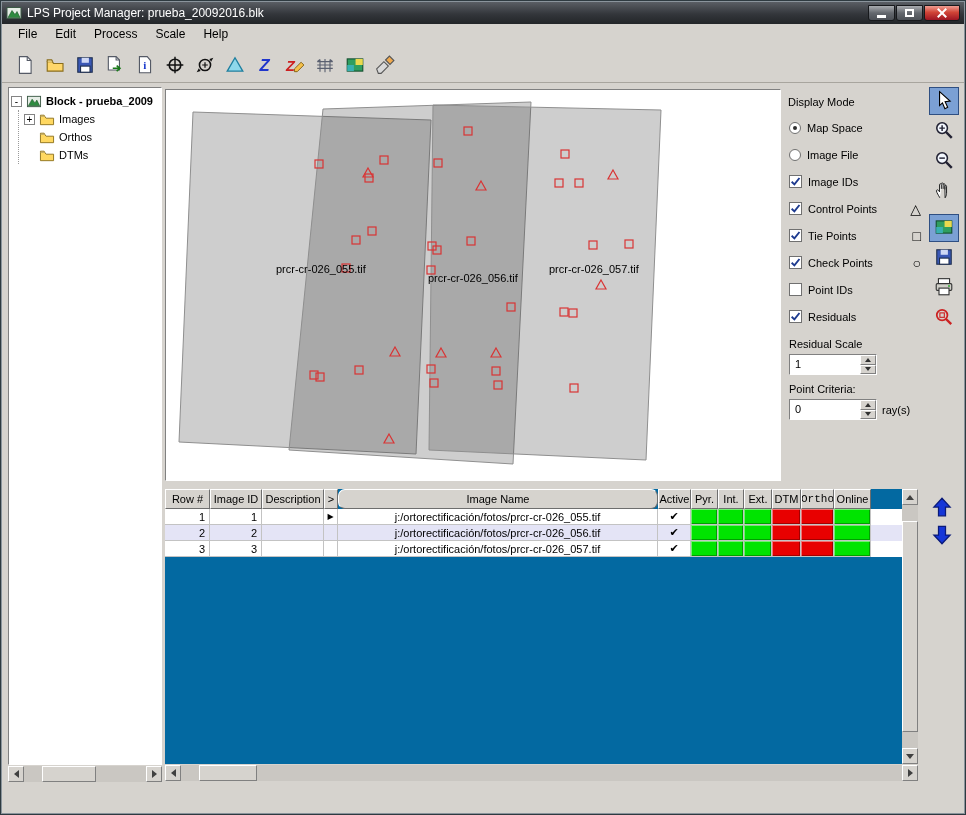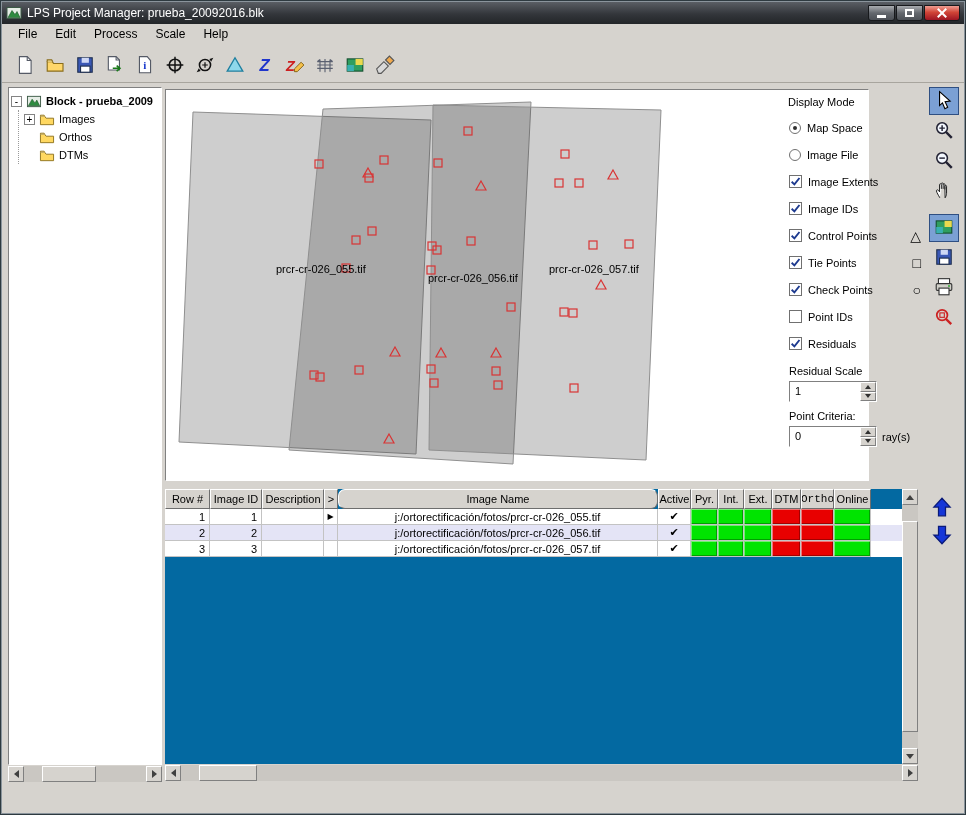--- a/index.html
+++ b/index.html
@@ -36,21 +36,21 @@
   .tree-row{display:flex;align-items:center;height:18px;white-space:nowrap}
   .expander{width:11px;height:11px;border:1px solid #848484;background:#fff;display:inline-flex;align-items:center;justify-content:center;
     font-size:10px;line-height:9px;margin-right:4px;flex:none;cursor:default}
   .expander.hidden{visibility:hidden}
   .tree-icon{width:16px;height:15px;margin-right:4px;flex:none}
   .tree-icon svg{width:16px;height:15px}
   .root-label{font-weight:bold}
   .tree-children{margin-left:7px;border-left:1px dotted #9a9a9a;padding-left:5px}
 
   
-  .map-view{position:absolute;left:164px;top:88px;width:704px;height:392px;background:#fff;border:1px solid;border-color:#808080 #fff #fff #808080;overflow:hidden}
+  .map-view{position:absolute;left:164px;top:88px;width:616px;height:392px;background:#fff;border:1px solid;border-color:#808080 #fff #fff #808080;overflow:hidden}
 
   
   .display-panel{position:absolute;left:782px;top:88px;width:140px;height:392px}
   .dp-title{margin:7px 0 6px 5px}
   .opt-row{display:flex;align-items:center;height:27px;padding:0 2px 0 6px}
   .opt-label{margin-left:6px}
   .radio{width:12px;height:12px;border-radius:50%;border:1px solid #707070;background:#fff;position:relative;flex:none}
   .radio.sel::after{content:"";position:absolute;inset:3px;border-radius:50%;background:#303030}
   .checkbox{width:13px;height:13px;border:1px solid #707070;background:#fff;display:flex;align-items:center;justify-content:center;flex:none}
   .checkbox svg{width:11px;height:11px}
@@ -313,28 +313,20 @@
         <div class="opt-row">
           <span class="radio"></span>
           <span class="opt-label">Image File</span>
         </div>
         <div class="opt-row">
           <span class="checkbox">
             <svg viewBox="0 0 10 10">
               <path d="M1.5 5.2 4 7.6 8.6 1.8" fill="none" stroke="#1d3a8f" stroke-width="1.7"></path>
             </svg>
           </span>
-          <span class="opt-label">Image Extents</span>
-        </div>
-        <div class="opt-row">
-          <span class="checkbox">
-            <svg viewBox="0 0 10 10">
-              <path d="M1.5 5.2 4 7.6 8.6 1.8" fill="none" stroke="#1d3a8f" stroke-width="1.7"></path>
-            </svg>
-          </span>
           <span class="opt-label">Image IDs</span>
         </div>
         <div class="opt-row">
           <span class="checkbox">
             <svg viewBox="0 0 10 10">
               <path d="M1.5 5.2 4 7.6 8.6 1.8" fill="none" stroke="#1d3a8f" stroke-width="1.7"></path>
             </svg>
           </span>
           <span class="opt-label">Control Points</span>
           <span class="opt-symbol">△</span>

